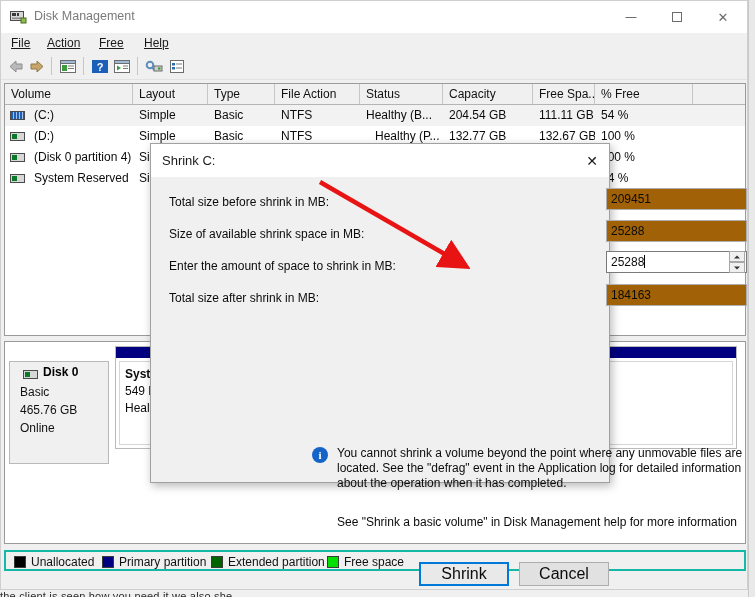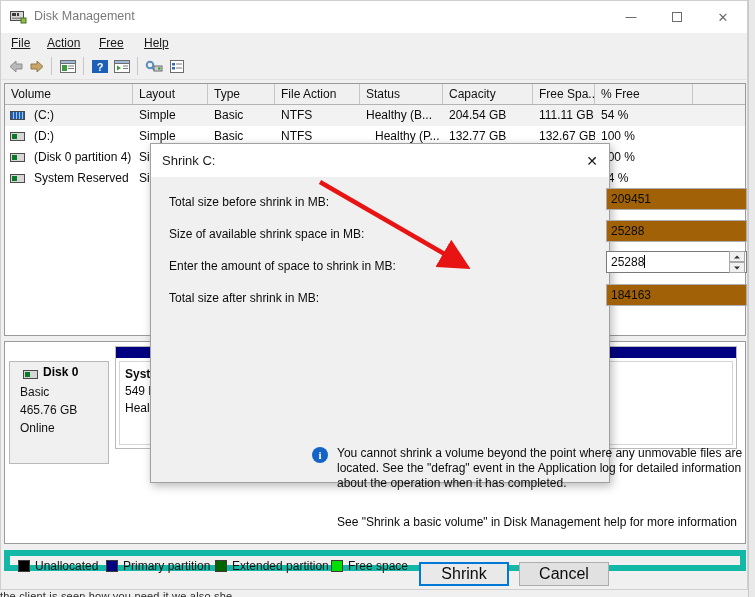--- a/index.html
+++ b/index.html
@@ -78,21 +78,21 @@
   .part{position:absolute;top:4px;height:103px;border:1px solid #b9b9b9;background:#fff;
      box-sizing:border-box;}
   .part-bar{position:absolute;left:0;top:0;right:0;height:11px;background:#000080;}
   .part-body{position:absolute;left:3px;right:3px;top:14px;bottom:3px;background:#fff;
      border:1px solid #d6d6d6;box-sizing:border-box;padding:4px 5px;overflow:hidden;}
   .part-t{font-size:12px;color:#0b0b0b;white-space:nowrap;line-height:17px;}
   .part-t.b{font-weight:bold;}
 
   
   .legendwrap{position:absolute;left:3px;top:549px;width:742px;height:21px;background:#f0f0f0;
-     border:6px solid #14b8a6;box-sizing:border-box;}
+     border:2px solid #14b8a6;box-sizing:border-box;}
   .lg{position:absolute;top:4px;height:12px;width:12px;border:1px solid #3a3a3a;box-sizing:border-box;}
   .lgt{position:absolute;top:3px;font-size:12px;color:#111;white-space:nowrap;}
 
   
   .dlg{position:absolute;left:150px;top:143px;width:460px;height:340px;background:#f0f0f0;
      border:1px solid #a0a0a0;box-sizing:border-box;box-shadow:2px 3px 9px rgba(0,0,0,.28);}
   .dlg-tb{position:absolute;left:0;top:0;right:0;height:33px;background:#ffffff;}
   .dlg-title{position:absolute;left:11px;top:9px;font-size:13px;color:#1b1b1b;}
   .dlg-x{position:absolute;right:2px;top:2px;width:30px;height:29px;cursor:default;}
   .dlg-x span{position:absolute;left:50%;top:50%;transform:translate(-50%,-50%);

